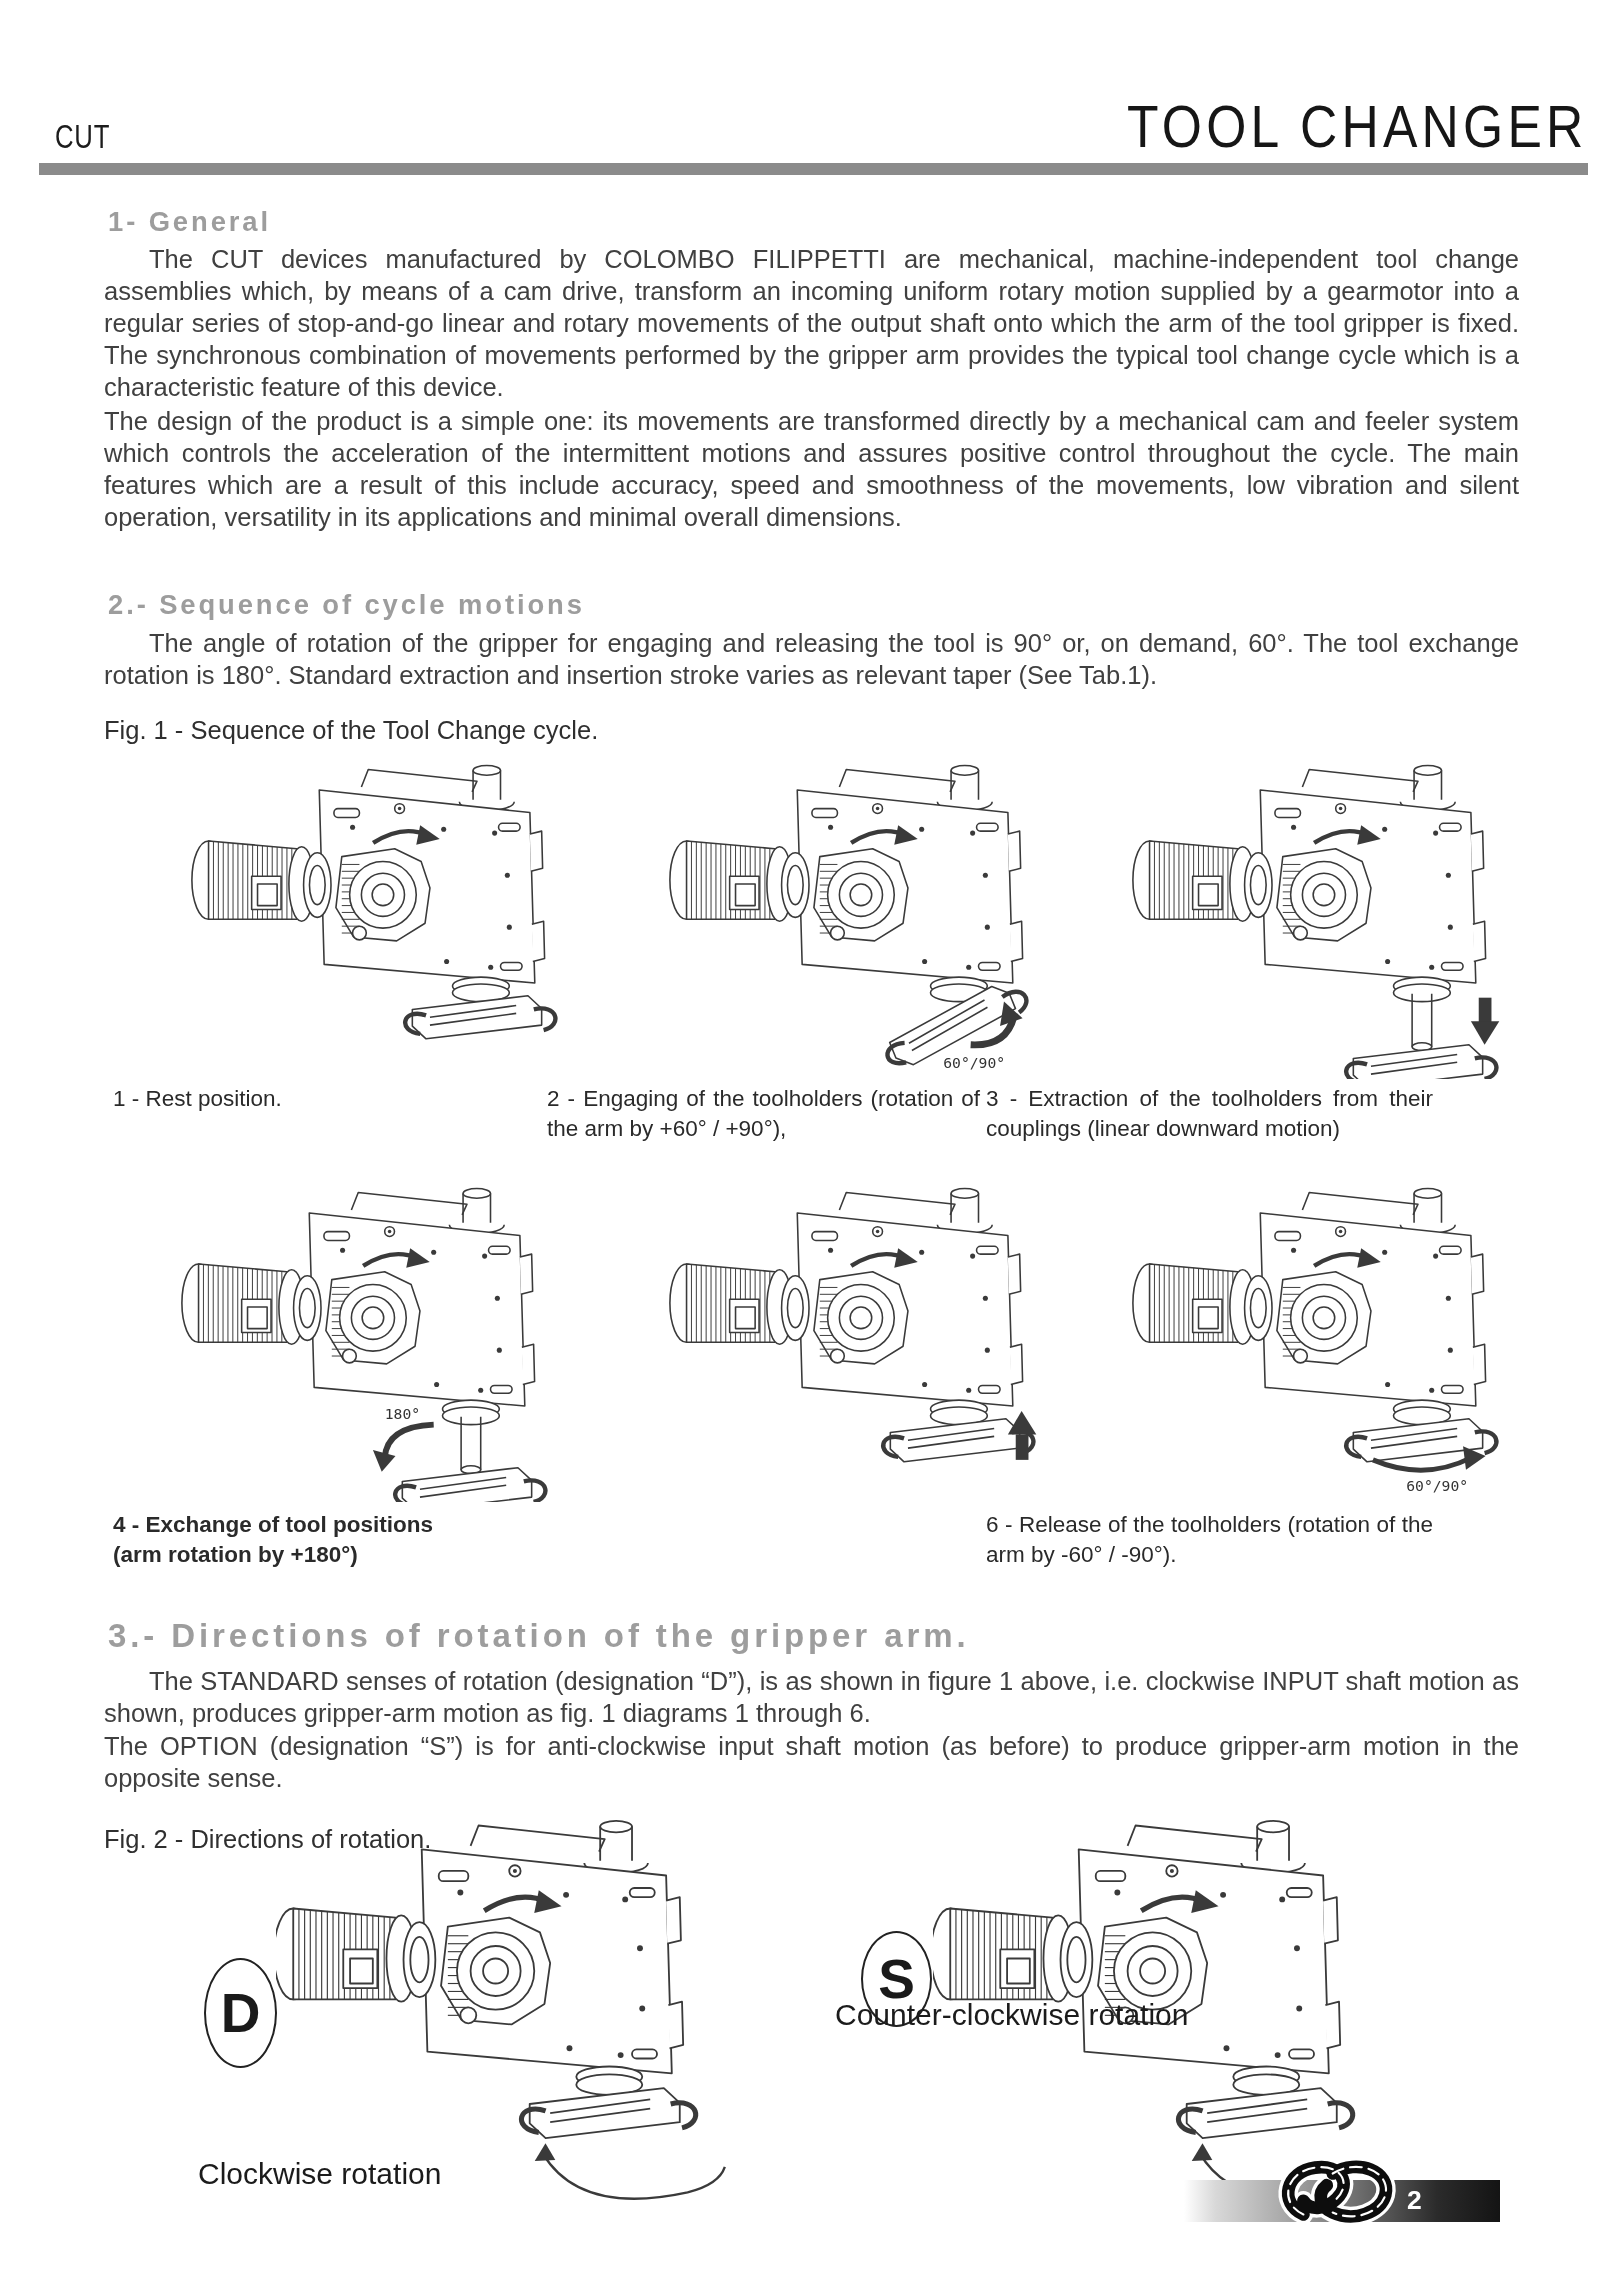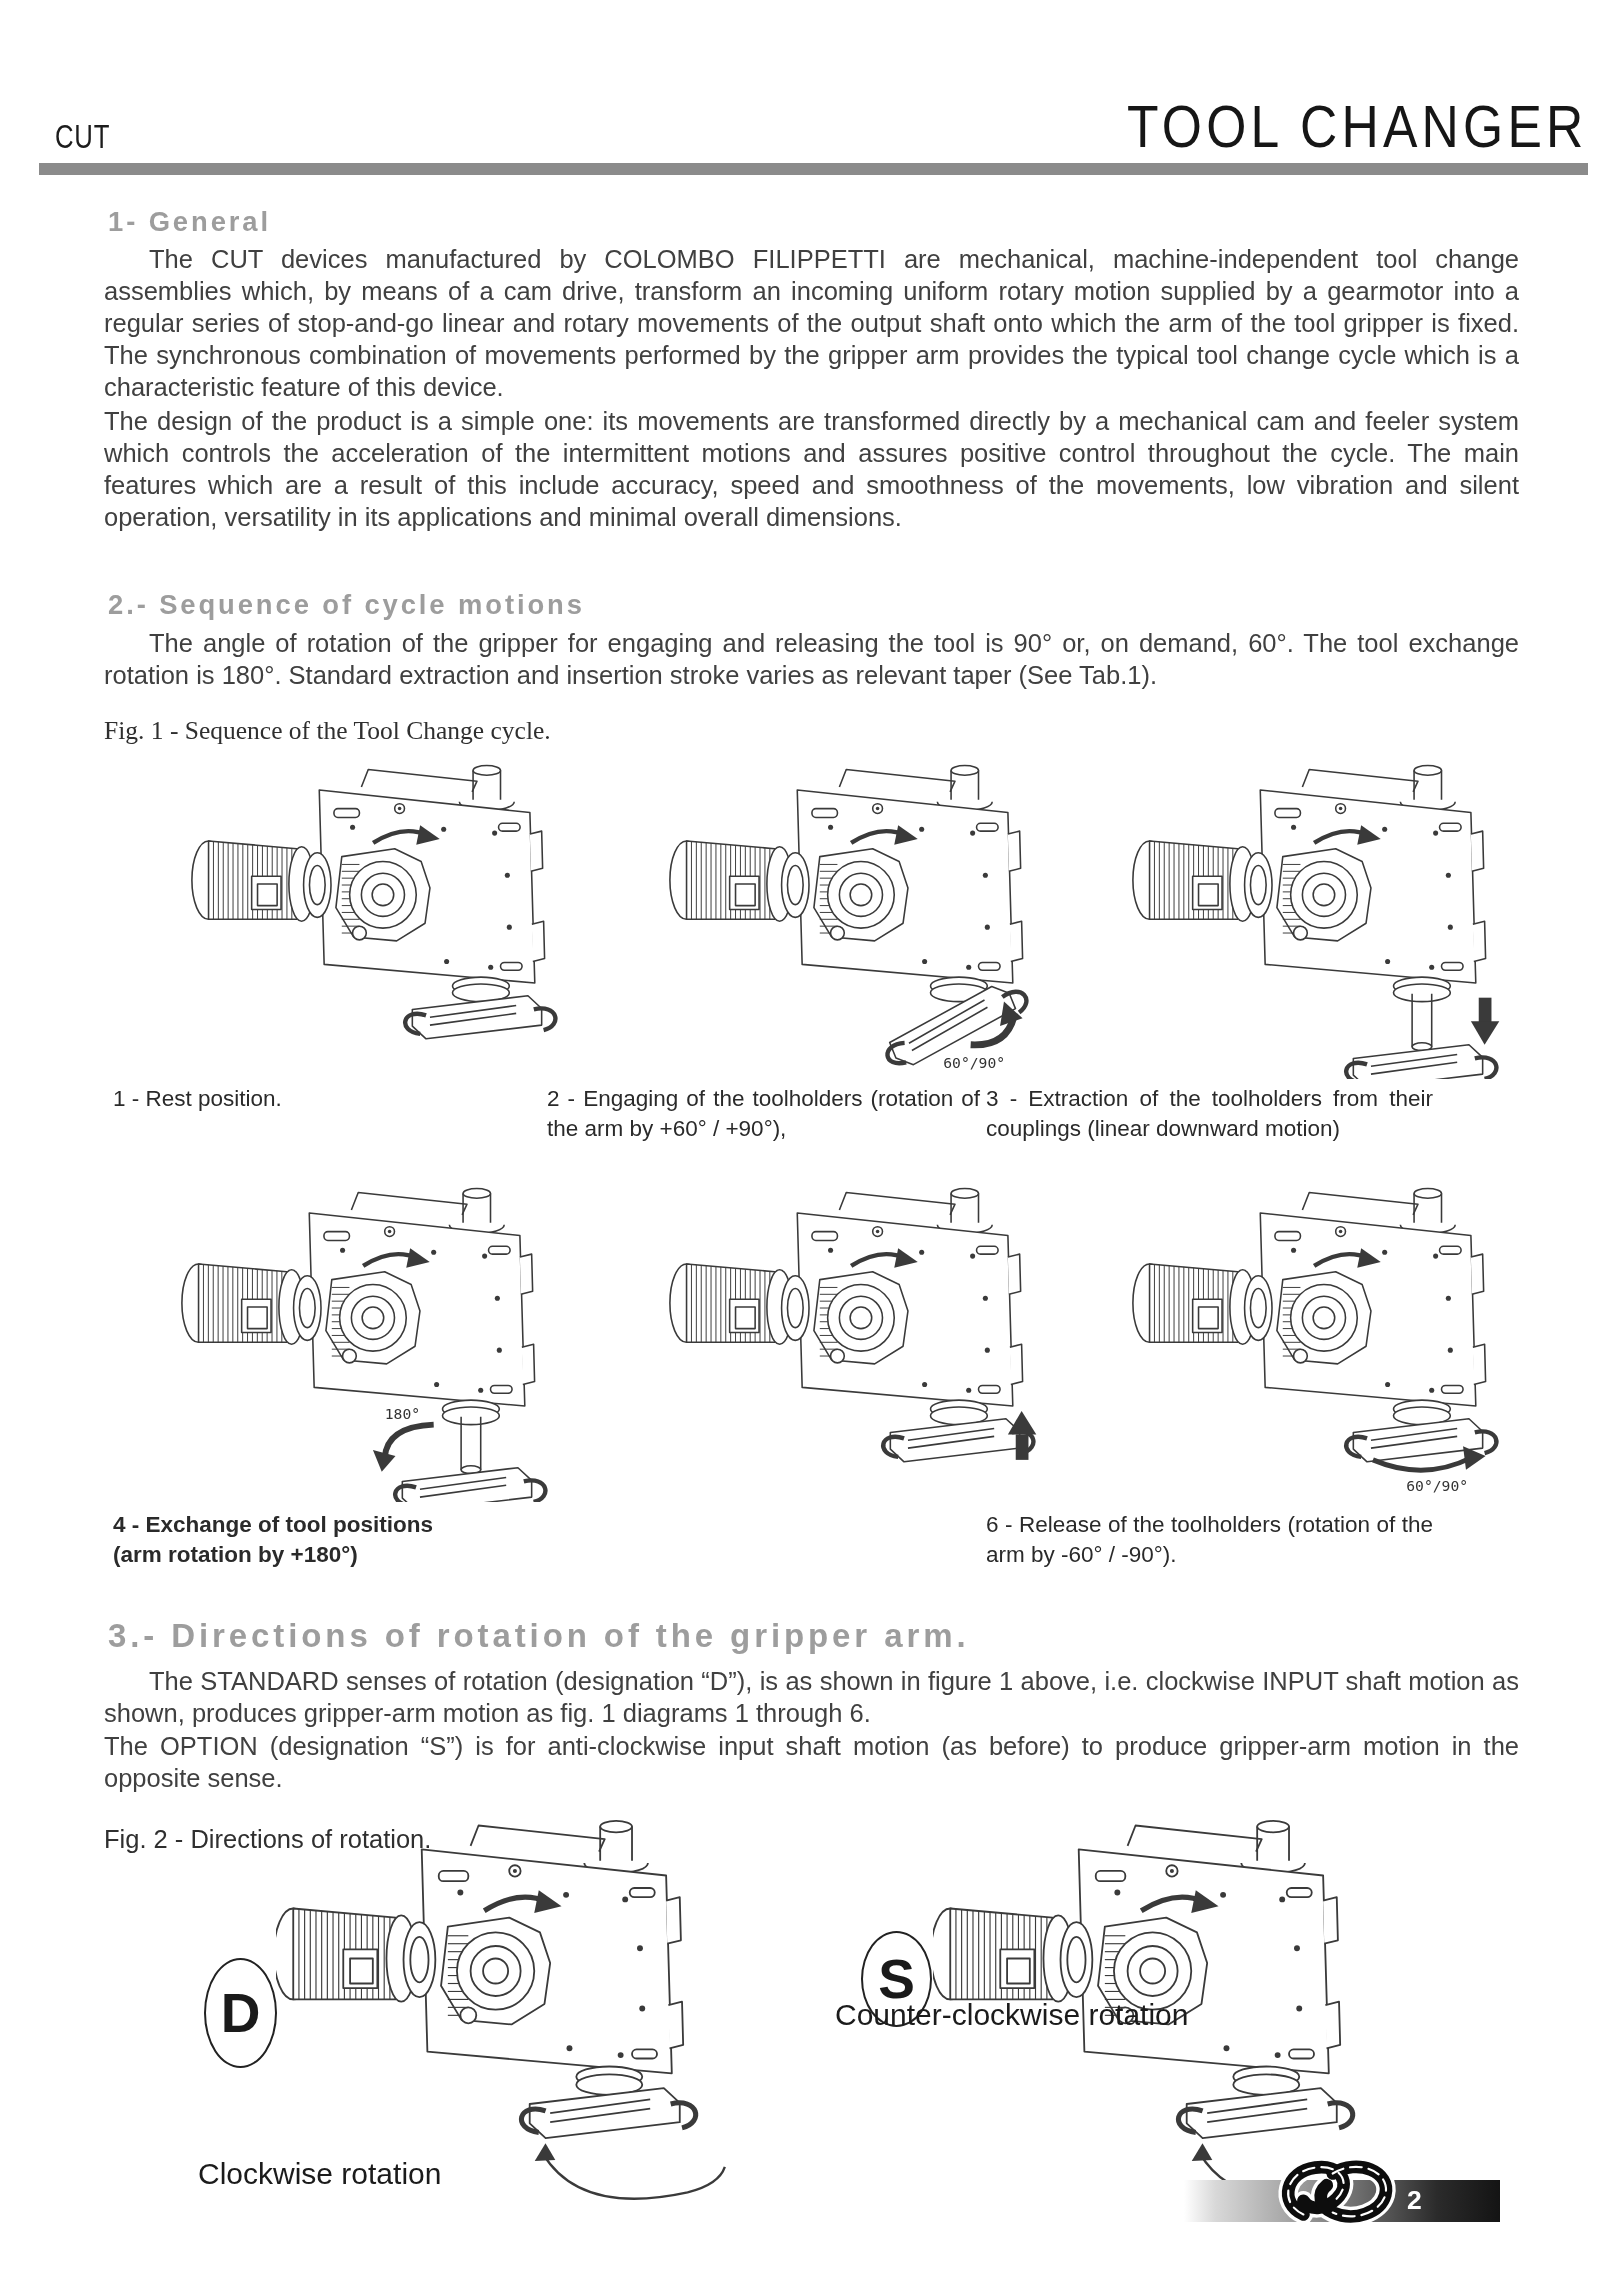--- a/index.html
+++ b/index.html
@@ -49,21 +49,21 @@
   <div class="brand">CUT</div>
   <div class="title">TOOL CHANGER</div>
   <div class="rule"></div>
 
   <div class="h-gray h-sm" style="top:206px;">1- General</div>
   <div class="para indent" style="top:243px;">The CUT devices manufactured by COLOMBO FILIPPETTI are mechanical, machine-independent tool change assemblies which, by means of a cam drive, transform an incoming uniform rotary motion supplied by a gearmotor into a regular series of stop-and-go linear and rotary movements of the output shaft onto which the arm of the tool gripper is fixed. The synchronous combination of movements performed by the gripper arm provides the typical tool change cycle which is a characteristic feature of this device.</div>
   <div class="para" style="top:405px;">The design of the product is a simple one: its movements are transformed directly by a mechanical cam and feeler system which controls the acceleration of the intermittent motions and assures positive control throughout the cycle. The main features which are a result of this include accuracy, speed and smoothness of the movements, low vibration and silent operation, versatility in its applications and minimal overall dimensions.</div>
 
   <div class="h-gray h-sm" style="top:589px;">2.- Sequence of cycle motions</div>
   <div class="para indent" style="top:627px;">The angle of rotation of the gripper for engaging and releasing the tool is 90° or, on demand, 60°. The tool exchange rotation is 180°. Standard extraction and insertion stroke varies as relevant taper (See Tab.1).</div>
-  <div class="figlabel" style="top:716px;font-family:Liberation Serif, serif;">Fig.  1 - Sequence of the Tool Change cycle.</div>
+  <div class="figlabel" style="top:716px;">Fig.  1 - Sequence of the Tool Change cycle.</div>
 
   <div class="fig-cell" style="left:145px;top:741px;"><svg id="fig1-svg-1" viewBox="0 0 470 345">
         <g fill="none" stroke="#3a3a3a" stroke-width="1.6" stroke-linejoin="round">
           <path d="M216,47 L223,29 L334,41 L329,52"></path>
           <path d="M316,62 a28,9 0 1 0 56,0" fill="#fff"></path>
           <path d="M330,30 L330,60 M358,30 L358,60"></path>
           <ellipse cx="344" cy="30" rx="14" ry="5" fill="#fff"></ellipse>
           <path d="M173,50 L388,73 L393,247 L178,228 Z" fill="#fff"></path>
           <path d="M388,95 l12,-3 l1,38 l-12,3" fill="#fff"></path>
           <path d="M390,187 l12,-3 l1,38 l-12,3" fill="#fff"></path>

